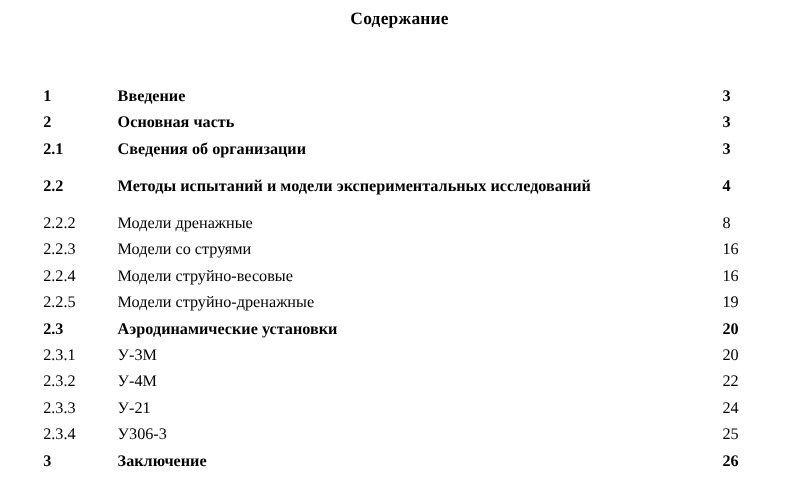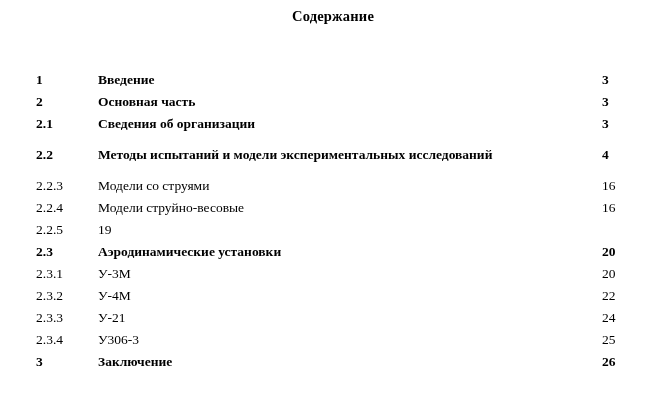--- a/index.html
+++ b/index.html
@@ -95,35 +95,45 @@
         <div class="col-page bold">3</div>
       </div>
       <div class="toc-row tall">
         <div class="col-num bold">2.2</div>
         <div class="col-title bold">
           <span class="wrap">Методы испытаний и модели экспериментальных исследований</span>
         </div>
         <div class="col-page bold">4</div>
       </div>
       <div class="toc-row">
+        <div class="col-num">2.2.2</div>
+        <div class="col-title">
+          <span class="wrap">Модели дренажные</span>
+        </div>
+        <div class="col-page">8</div>
+      </div>
+      <div class="toc-row">
         <div class="col-num">2.2.3</div>
         <div class="col-title">
           <span class="wrap">Модели со струями</span>
         </div>
         <div class="col-page">16</div>
       </div>
       <div class="toc-row">
         <div class="col-num">2.2.4</div>
         <div class="col-title">
           <span class="wrap">Модели струйно-весовые</span>
         </div>
         <div class="col-page">16</div>
       </div>
       <div class="toc-row">
         <div class="col-num">2.2.5</div>
+        <div class="col-title">
+          <span class="wrap">Модели струйно-дренажные</span>
+        </div>
         <div class="col-page">19</div>
       </div>
       <div class="toc-row">
         <div class="col-num bold">2.3</div>
         <div class="col-title bold">
           <span class="wrap">Аэродинамические установки</span>
         </div>
         <div class="col-page bold">20</div>
       </div>
       <div class="toc-row">

